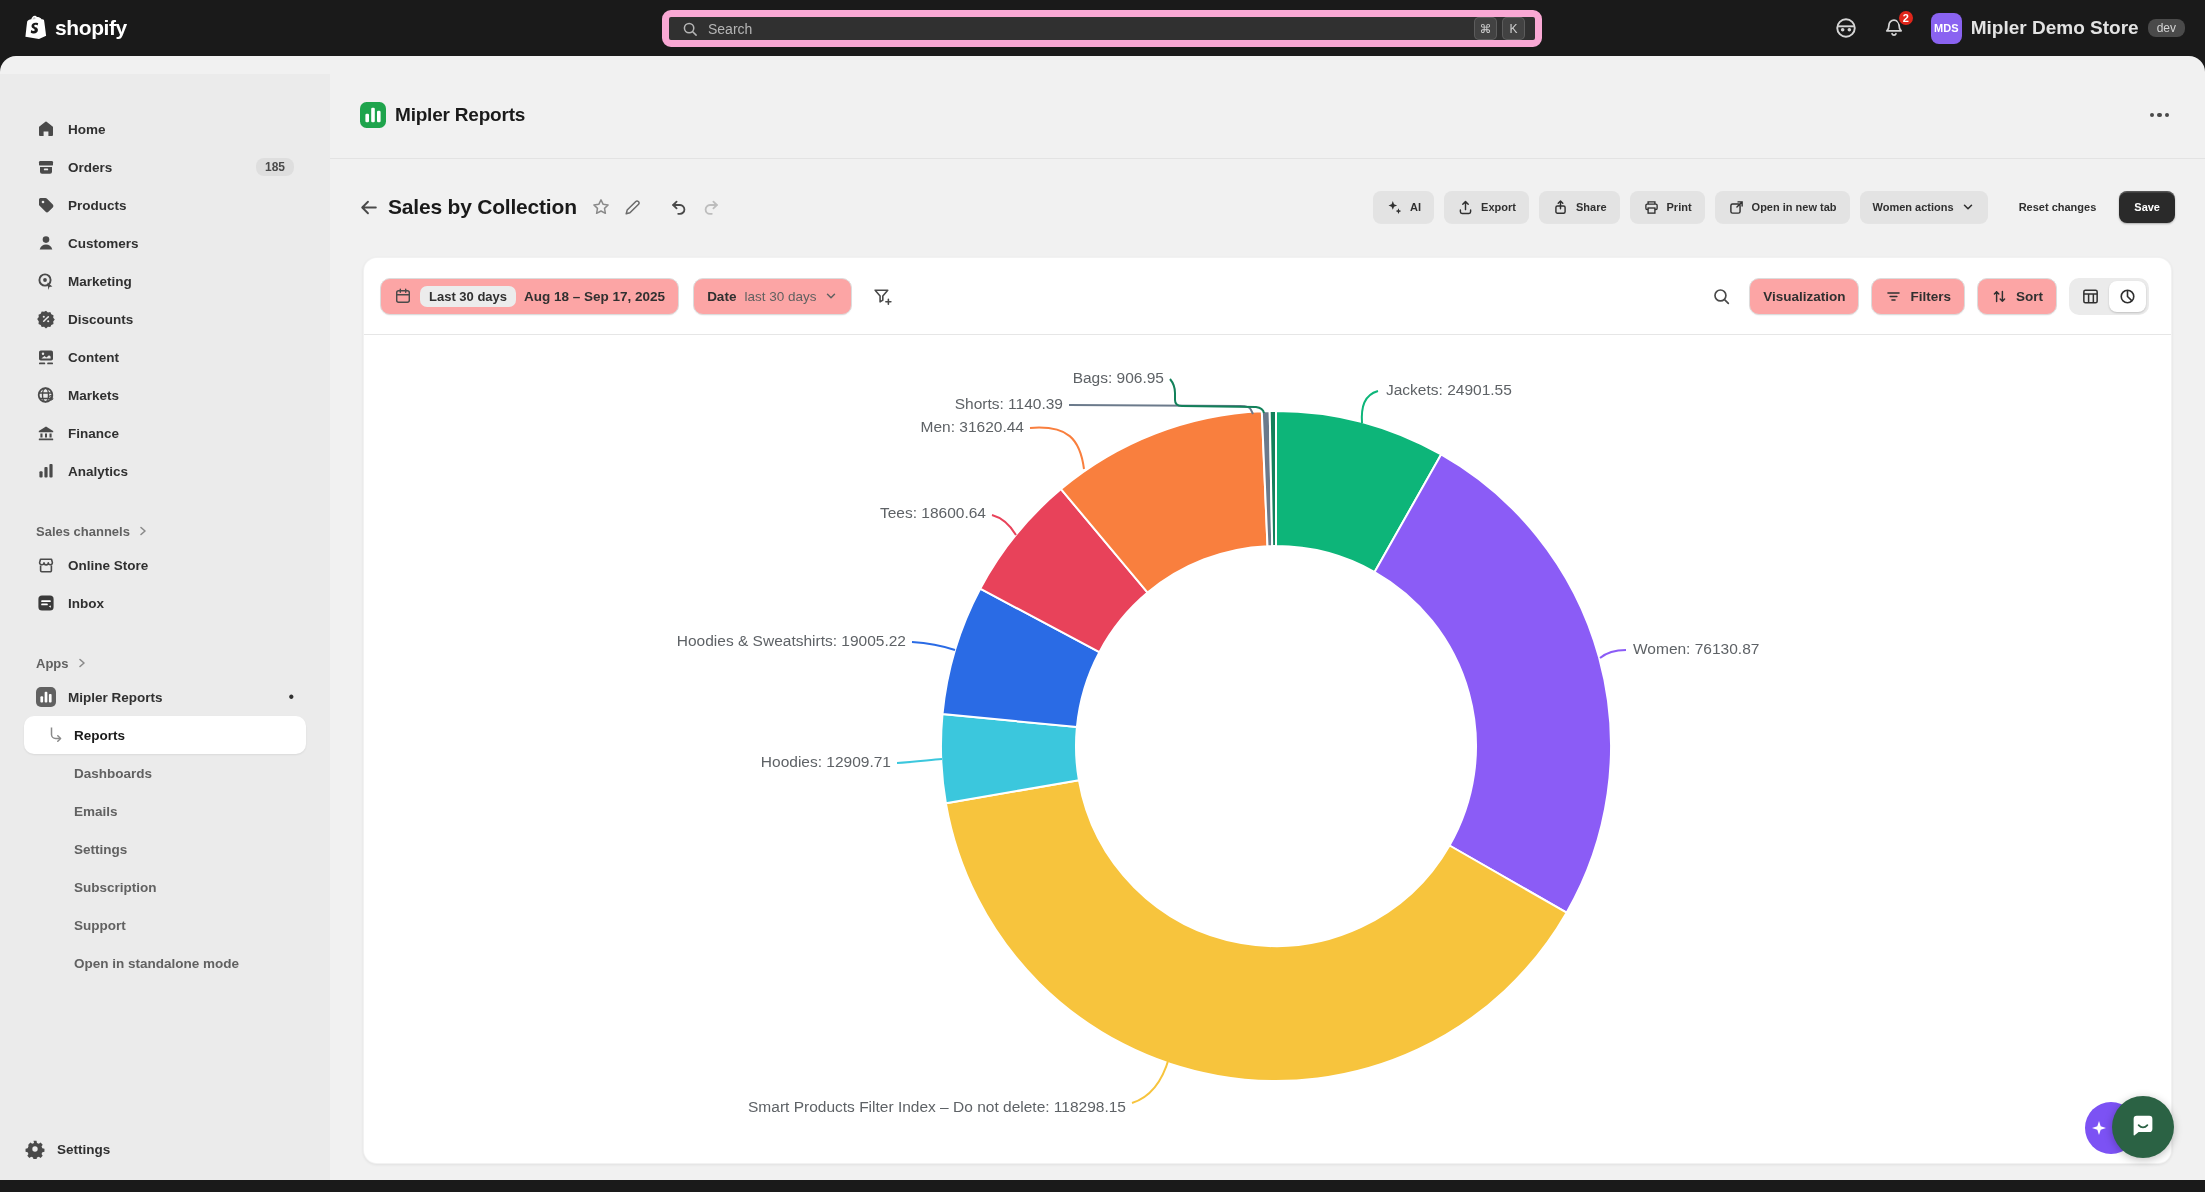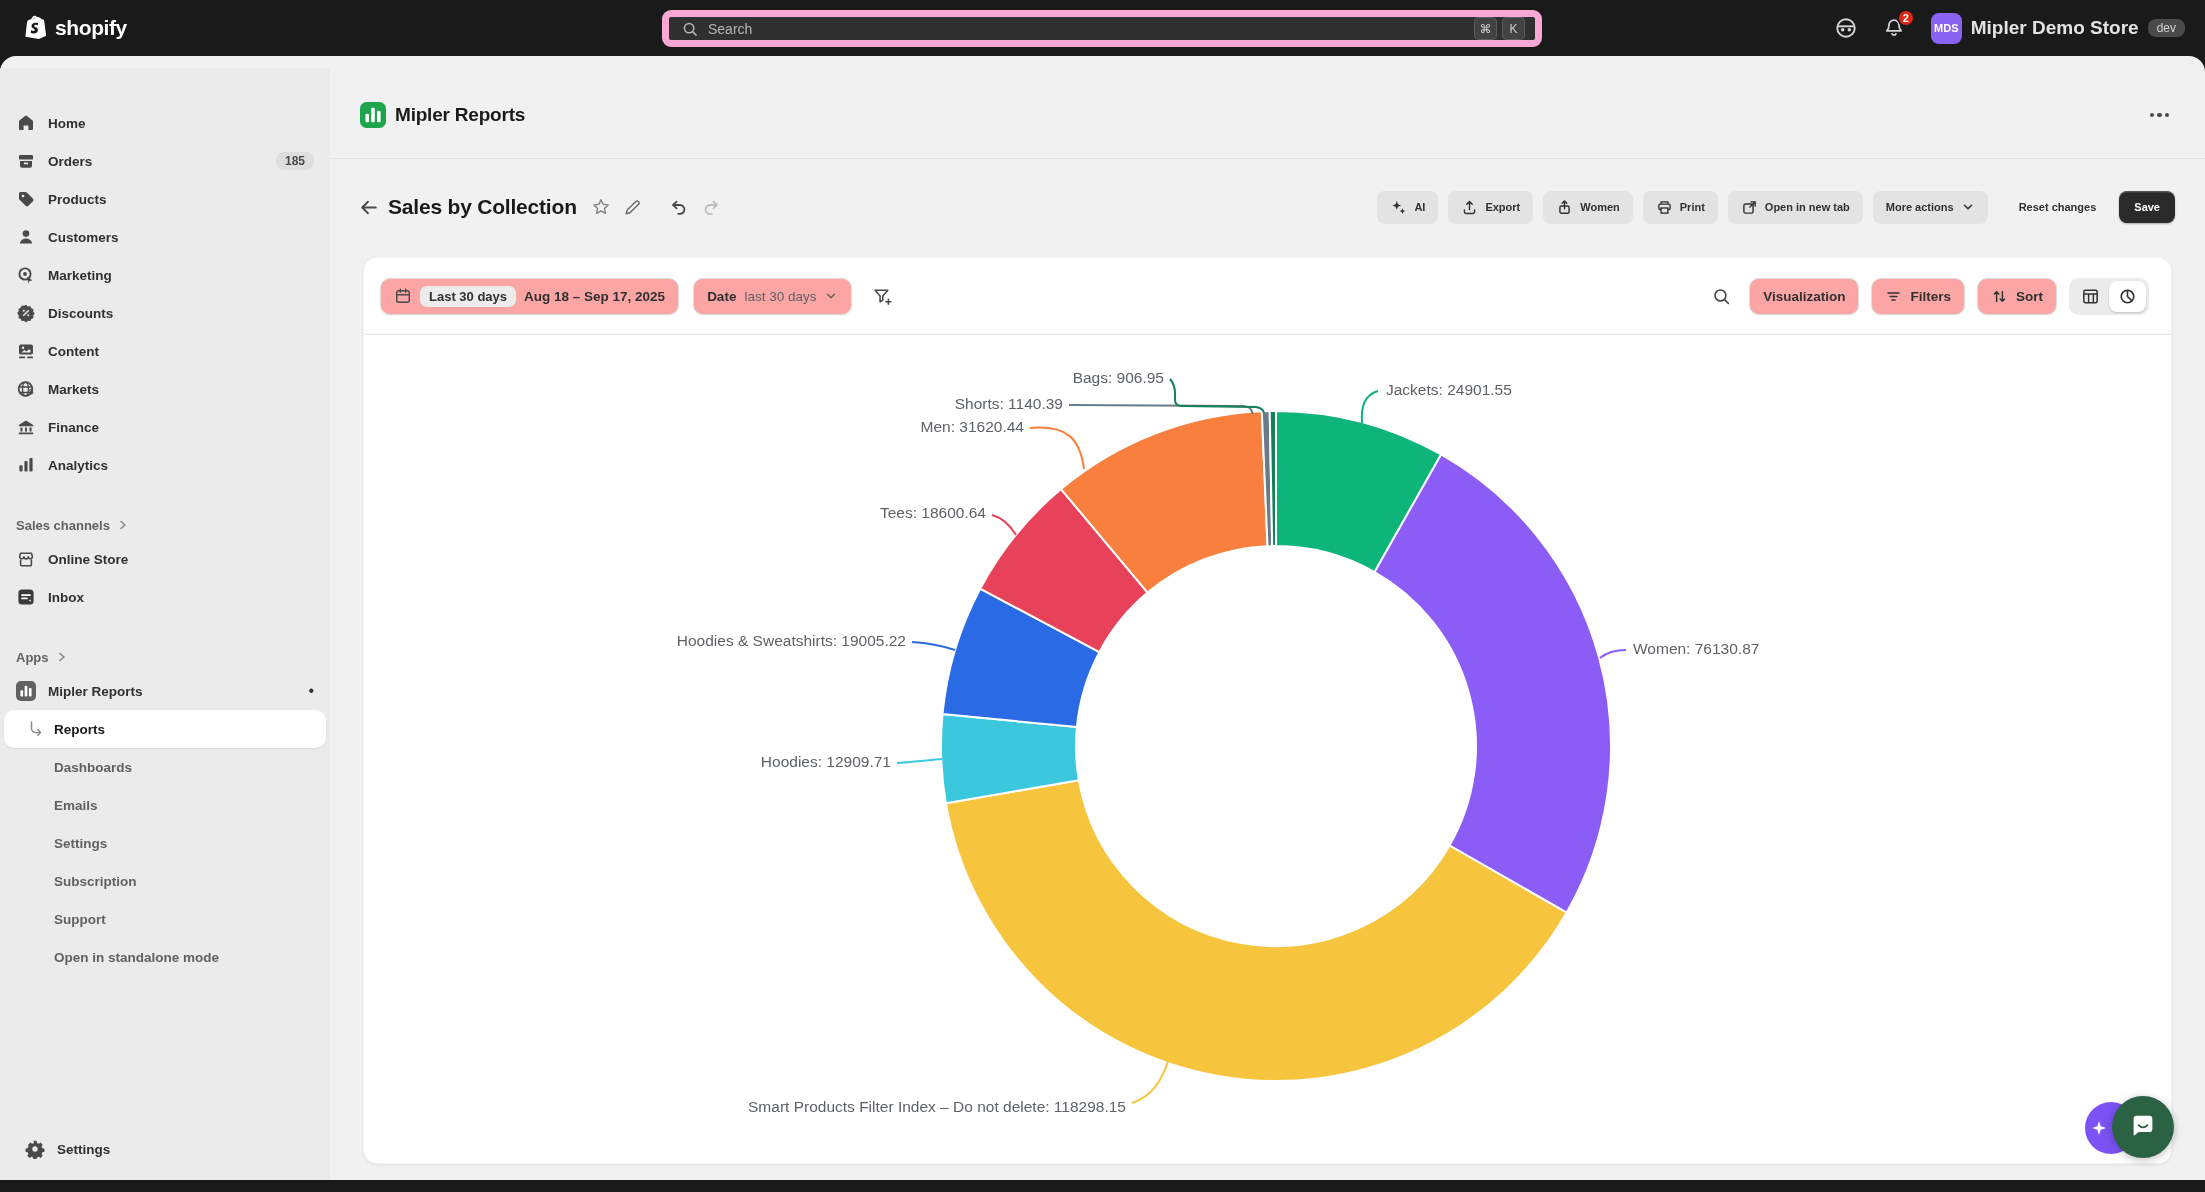--- a/index.html
+++ b/index.html
@@ -21,21 +21,21 @@
   .top-right { position:absolute; right:14px; top:0; height:56px; display:flex; align-items:center; gap:14px; }
   .tbtn { width:34px; height:34px; border-radius:8px; display:flex; align-items:center; justify-content:center; position:relative; }
   .nbadge { position:absolute; top:-2px; right:-4px; min-width:18px; height:18px; border-radius:9px; background:#e0261b; color:#fff; font-size:11px; font-weight:700; display:flex; align-items:center; justify-content:center; padding:0 4px; border:2px solid #1a1a1a; }
   .storepill { display:flex; align-items:center; gap:9px; padding:4px 6px; border-radius:9px; }
   .avatar { width:31px; height:31px; border-radius:8px; background:#8a63f1; color:#fff; font-size:11px; font-weight:700; display:flex; align-items:center; justify-content:center; }
   .storename { color:#e3e3e3; font-size:19px; font-weight:600; }
   .envbadge { background:#4a4a4a; color:#d5d5d5; font-size:12px; padding:2px 9px; border-radius:8px; }
   
   .workspace { position:absolute; top:56px; left:0; right:0; bottom:12px; background:#f1f1f1; border-radius:16px 16px 0 0; overflow:hidden; }
   
-  .sidebar { position:absolute; left:0; top:12px; bottom:0; width:330px; background:#ebebeb; padding:36px 4px 12px; }
+  .sidebar { position:absolute; left:0; top:18px; bottom:0; width:330px; background:#ebebeb; padding:36px 24px 12px; }
   .srow { height:38px; display:flex; align-items:center; padding:0 12px; border-radius:10px; cursor:pointer; }
   .sic { width:20px; height:20px; margin-right:12px; flex:none; display:flex; align-items:center; justify-content:center; }
   .slabel { font-size:13.5px; font-weight:600; color:#303030; }
   .sbadge { margin-left:auto; background:#dedede; border-radius:8px; font-size:12px; font-weight:600; color:#4a4a4a; padding:2px 9px; }
   .shead { height:30px; display:flex; align-items:center; padding:0 12px; margin-top:26px; }
   .shead .slabel { color:#616161; font-size:13px; }
   .chev { margin-left:7px; display:flex; }
   .dot-right { margin-left:auto; color:#303030; font-size:16px; line-height:1; }
   .srow.active { background:#fff; box-shadow:0 1px 2px rgba(0,0,0,.08); }
   .srow.active .slabel { color:#1a1a1a; }
@@ -383,39 +383,39 @@
               <path d="M10 12.5V3.5M6.8 6.3L10 3l3.2 3.3" fill="none" stroke="#303030" stroke-width="1.7" stroke-linecap="round" stroke-linejoin="round"></path>
               <path d="M4 12.8v2.2a2 2 0 002 2h8a2 2 0 002-2v-2.2" fill="none" stroke="#303030" stroke-width="1.7" stroke-linecap="round"></path>
             </svg>
           <span>Export</span>
         </button>
         <button class="btn">
           <svg width="17" height="17" viewBox="0 0 20 20">
               <rect x="4.6" y="8.2" width="10.8" height="8.6" rx="1.8" fill="none" stroke="#303030" stroke-width="1.7"></rect>
               <path d="M10 11.5V2.8M7.3 5L10 2.4 12.7 5" fill="none" stroke="#303030" stroke-width="1.7" stroke-linecap="round" stroke-linejoin="round"></path>
             </svg>
-          <span>Women</span>
+          <span>Share</span>
         </button>
         <button class="btn">
           <svg width="17" height="17" viewBox="0 0 20 20">
               <path d="M6 6V3.4h8V6" fill="none" stroke="#303030" stroke-width="1.6"></path>
               <rect x="3.4" y="6" width="13.2" height="6.4" rx="1.4" fill="none" stroke="#303030" stroke-width="1.6"></rect>
               <rect x="6" y="10.6" width="8" height="6" fill="#e3e3e3" stroke="#303030" stroke-width="1.6"></rect>
             </svg>
           <span>Print</span>
         </button>
         <button class="btn">
           <svg width="17" height="17" viewBox="0 0 20 20">
               <rect x="3.4" y="5.8" width="10.8" height="10.8" rx="2" fill="none" stroke="#303030" stroke-width="1.7"></rect>
               <path d="M11.8 3.4h4.8v4.8M16.3 3.7l-5.8 5.8" fill="none" stroke="#303030" stroke-width="1.7" stroke-linecap="round"></path>
             </svg>
           <span>Open in new tab</span>
         </button>
         <button class="btn">
-          <span>More actions</span>
+          <span>Women actions</span>
           <svg width="14" height="14" viewBox="0 0 16 16">
               <path d="M4 6l4 4 4-4" fill="none" stroke="#303030" stroke-width="1.8" stroke-linecap="round" stroke-linejoin="round"></path>
             </svg>
         </button>
         <button class="btn plain">
             <span>Reset changes</span>
           </button>
         <button class="btn primary">
             <span>Save</span>
           </button>

